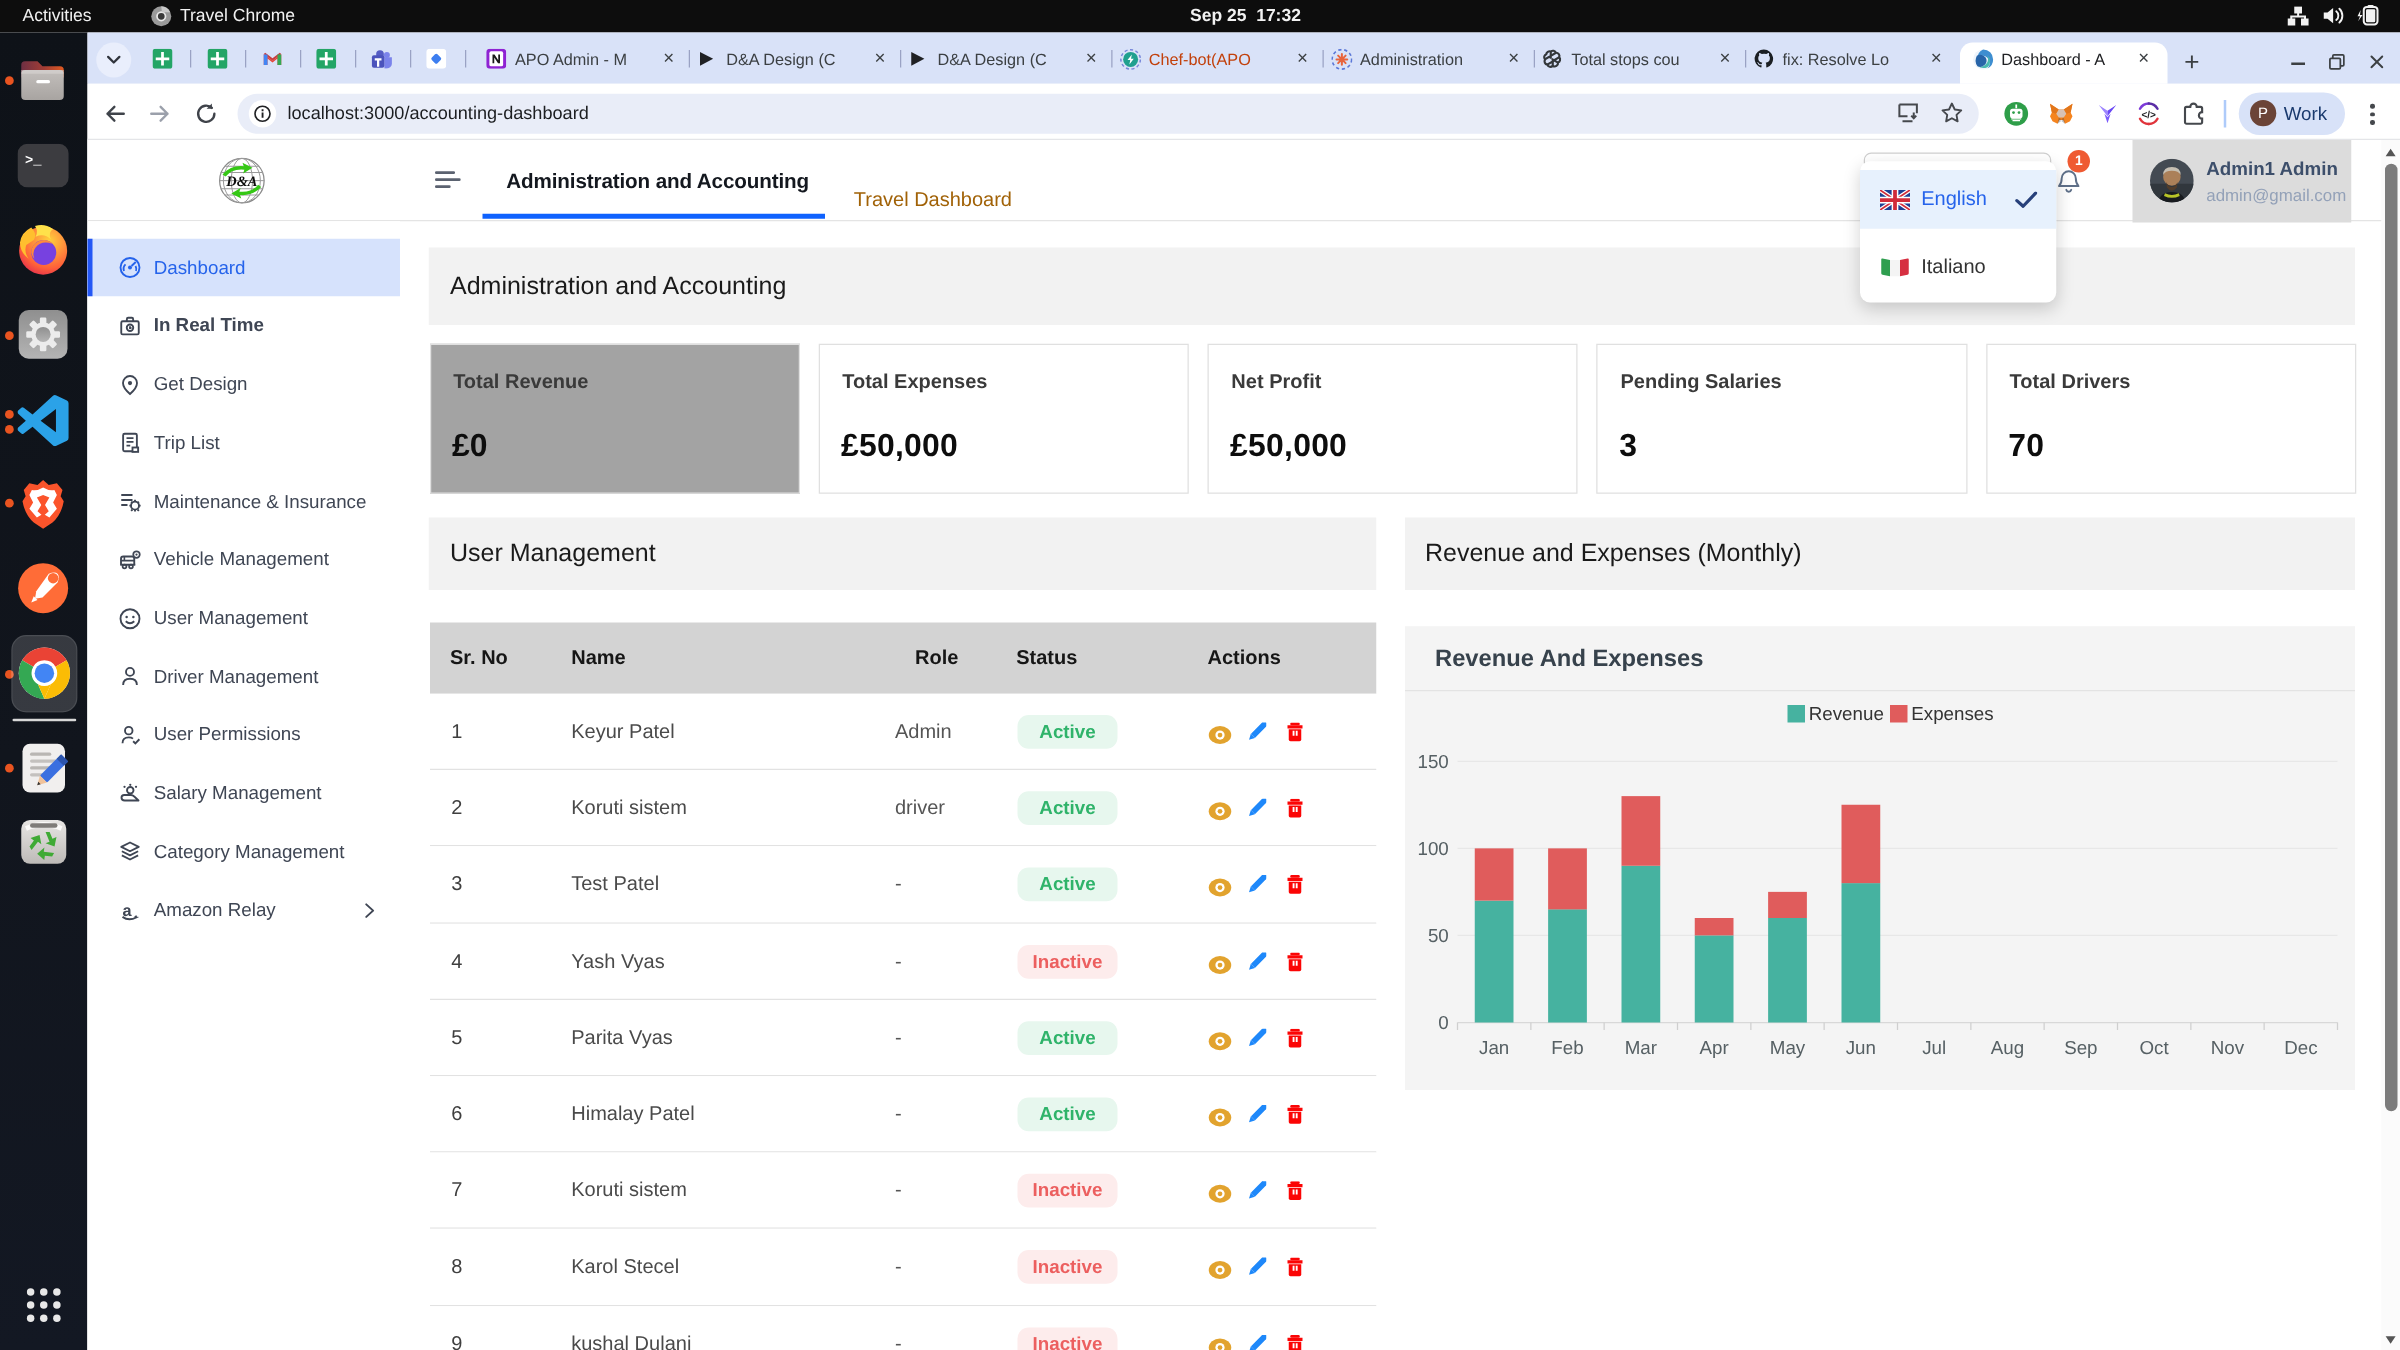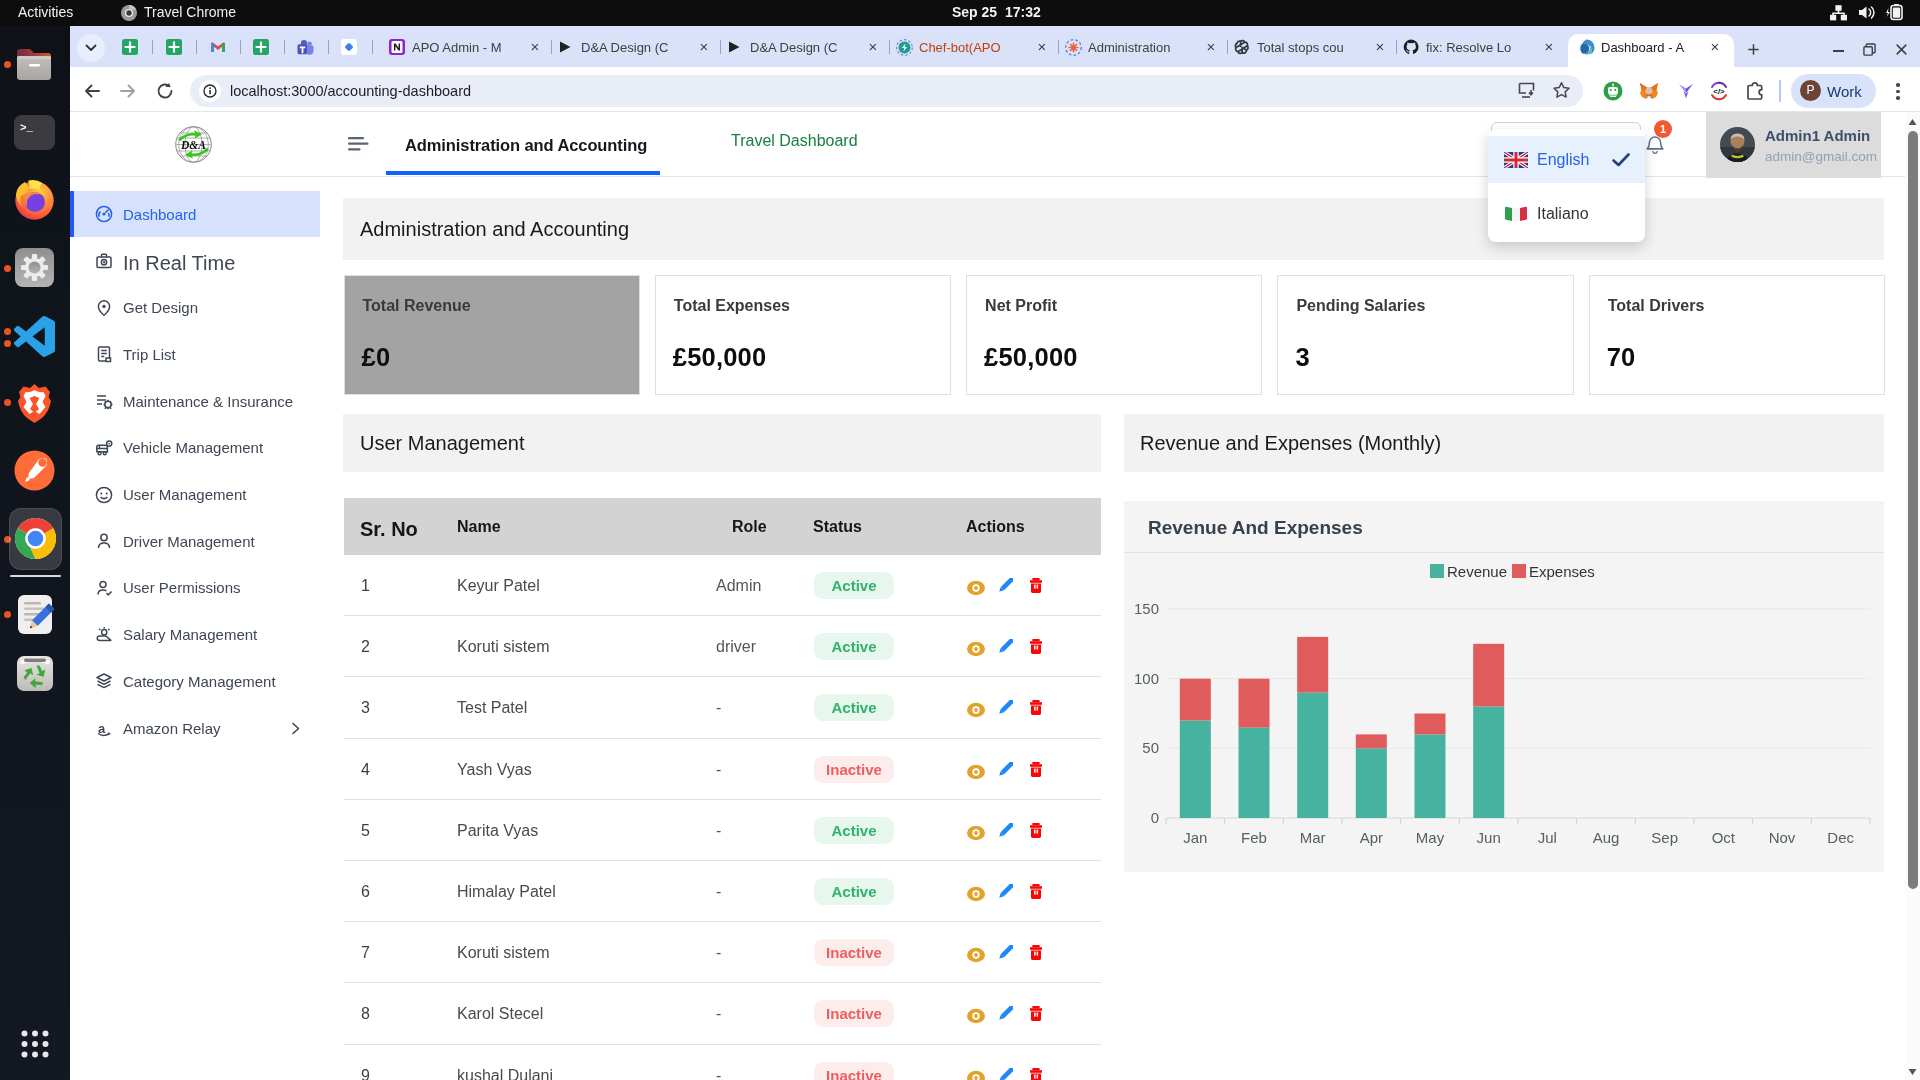--- a/index.html
+++ b/index.html
@@ -409,21 +409,21 @@
   <svg class="abs" style="left:348px;top:136px;" width="22" height="16" viewBox="0 0 22 16">
     <g fill="#5b6270">
         <rect x="0" y="1" width="16" height="2.2" rx="1"></rect>
         <rect x="0" y="6.6" width="20.5" height="2.2" rx="1"></rect>
         <rect x="0" y="12.2" width="12.5" height="2.2" rx="1"></rect>
       </g>
   </svg>
 
   <div class="abs" style="left:405px;top:136px;font-size:16.5px;font-weight:700;color:#14181f;letter-spacing:-0.1px;">Administration and Accounting</div>
   <div class="abs" style="left:386px;top:171px;width:274px;height:4px;background:#0f62fe;"></div>
-  <div class="abs" style="left:683px;top:132px;font-size:16px;color:#15803d;margin-left:48px;">Travel Dashboard</div>
+  <div class="abs" style="left:683px;top:152px;font-size:16px;color:#a16207;">Travel Dashboard</div>
 
   <svg class="abs" style="left:1645px;top:135px;" width="20" height="21" viewBox="0 0 22 23">
     <path d="M11 2.2 a6.2 6.2 0 0 1 6.2 6.2 c0 4.5 1.6 6 2.4 6.8 H2.4 c.8 -.8 2.4 -2.3 2.4 -6.8 A6.2 6.2 0 0 1 11 2.2 Z" fill="none" stroke="#5f7089" stroke-width="1.7" stroke-linejoin="round"></path>
     <path d="M8.8 18.5 a2.3 2.3 0 0 0 4.4 0" fill="none" stroke="#5f7089" stroke-width="1.7" stroke-linecap="round"></path>
   </svg>
   <div class="abs" style="left:1654px;top:120px;width:18px;height:18px;border-radius:50%;background:#ef5A32;color:#fff;font-size:11px;font-weight:700;text-align:center;line-height:18px;">1</div>
 
   <div class="abs" style="left:1706px;top:112px;width:175px;height:66px;background:#dcdcdc;"></div>
   <svg class="abs" style="left:1720px;top:127px;" width="35" height="35" viewBox="0 0 35 35">
     <defs>
@@ -454,21 +454,21 @@
       <path d="M10.2 7.8 L13.6 4.6" fill="none" stroke="#2563eb" stroke-width="1.5"></path>
       <path d="M4.2 11.8 a5 5 0 0 1 1.2 -5.3 M13.8 11.8 a5 5 0 0 0 -.4 -4" fill="none" stroke="#2563eb" stroke-width="1.5"></path>
     </svg>
   <div class="abs" style="left:123px;top:205.6px;font-size:15px;font-weight:400;color:#2563eb;">Dashboard</div>
   <svg class="abs" style="left:95px;top:251.8px;" width="18" height="18" viewBox="0 0 18 18">
       <rect x="2" y="5" width="14" height="10.5" rx="1.2" fill="none" stroke="#3f4654" stroke-width="1.5"></rect>
       <path d="M6.5 5 V3.2 a1 1 0 0 1 1 -1 h3 a1 1 0 0 1 1 1 V5" fill="none" stroke="#3f4654" stroke-width="1.5"></path>
       <circle cx="9" cy="10.2" r="2.6" fill="none" stroke="#3f4654" stroke-width="1.5"></circle>
       <path d="M9 9 v1.4 h1.2" fill="none" stroke="#3f4654" stroke-width="1.5"></path>
     </svg>
-  <div class="abs" style="left:123px;top:252.3px;font-size:20px;font-weight:400;color:#3f4654;">In Real Time</div>
+  <div class="abs" style="left:123px;top:252.3px;font-size:15px;font-weight:700;color:#3f4654;">In Real Time</div>
   <svg class="abs" style="left:95px;top:298.6px;" width="18" height="18" viewBox="0 0 18 18">
       <path d="M9 1.8 a5.6 5.6 0 0 1 5.6 5.6 c0 4 -5.6 8.8 -5.6 8.8 s-5.6 -4.8 -5.6 -8.8 A5.6 5.6 0 0 1 9 1.8 Z" fill="none" stroke="#3f4654" stroke-width="1.5"></path>
       <circle cx="9" cy="7.4" r="1.7" fill="#3f4654"></circle>
     </svg>
   <div class="abs" style="left:123px;top:299.1px;font-size:15px;font-weight:400;color:#3f4654;">Get Design</div>
   <svg class="abs" style="left:95px;top:345.3px;" width="18" height="18" viewBox="0 0 18 18">
       <rect x="3.5" y="2" width="11" height="14" rx="1.2" fill="none" stroke="#3f4654" stroke-width="1.5"></rect>
       <path d="M6.2 5.5 h5.6 M6.2 8.5 h5.6 M6.2 11.5 h3" fill="none" stroke="#3f4654" stroke-width="1.5"></path>
       <rect x="11" y="13" width="4.5" height="3.5" fill="#fff" stroke="#3f4654" stroke-width="1.5"></rect>
     </svg>
@@ -553,21 +553,21 @@
     <div class="abs" style="left:18px;top:21px;font-size:16px;font-weight:700;color:#3a3a3a;">Total Drivers</div>
     <div class="abs" style="left:17px;top:67px;font-size:25.5px;font-weight:700;color:#0d0d0d;letter-spacing:0.2px;">70</div>
   </div>
 
   <div class="abs" style="left:343px;top:414px;width:758px;height:58px;background:#f2f2f2;"></div>
   <div class="abs" style="left:360px;top:432px;font-size:20px;color:#1a1a1a;">User Management</div>
   <div class="abs" style="left:1124px;top:414px;width:760px;height:58px;background:#f2f2f2;"></div>
   <div class="abs" style="left:1140px;top:432px;font-size:20px;color:#1a1a1a;">Revenue and Expenses (Monthly)</div>
 
   <div class="abs" style="left:344px;top:498px;width:757px;height:57px;background:#d3d3d3;">
-    <div class="abs" style="left:16px;top:20px;font-size:20px;font-weight:700;color:#161616;">Sr. No</div>
+    <div class="abs" style="left:16px;top:20px;font-size:16px;font-weight:700;color:#161616;">Sr. No</div>
     <div class="abs" style="left:113px;top:20px;font-size:16px;font-weight:700;color:#161616;">Name</div>
     <div class="abs" style="left:388px;top:20px;font-size:16px;font-weight:700;color:#161616;">Role</div>
     <div class="abs" style="left:469px;top:20px;font-size:16px;font-weight:700;color:#161616;">Status</div>
     <div class="abs" style="left:622px;top:20px;font-size:16px;font-weight:700;color:#161616;">Actions</div>
   </div>
   <div class="abs" style="left:344px;top:555.0px;width:757px;height:61.2px;background:#fff;border-bottom:1px solid #e2e2e2;overflow:hidden;">
     <div class="abs" style="left:17px;top:22px;font-size:16px;color:#3f3f3f;">1</div>
     <div class="abs" style="left:113px;top:22px;font-size:16px;color:#4a4a4a;">Keyur Patel</div>
     <div class="abs" style="left:372px;top:22px;font-size:16px;color:#555;">Admin</div>
     <div class="abs" style="left:470px;top:17px;width:80px;height:27px;border-radius:9px;background:#e7f7ee;color:#2fb36a;font-size:15px;font-weight:700;text-align:center;line-height:27px;">Active</div>

